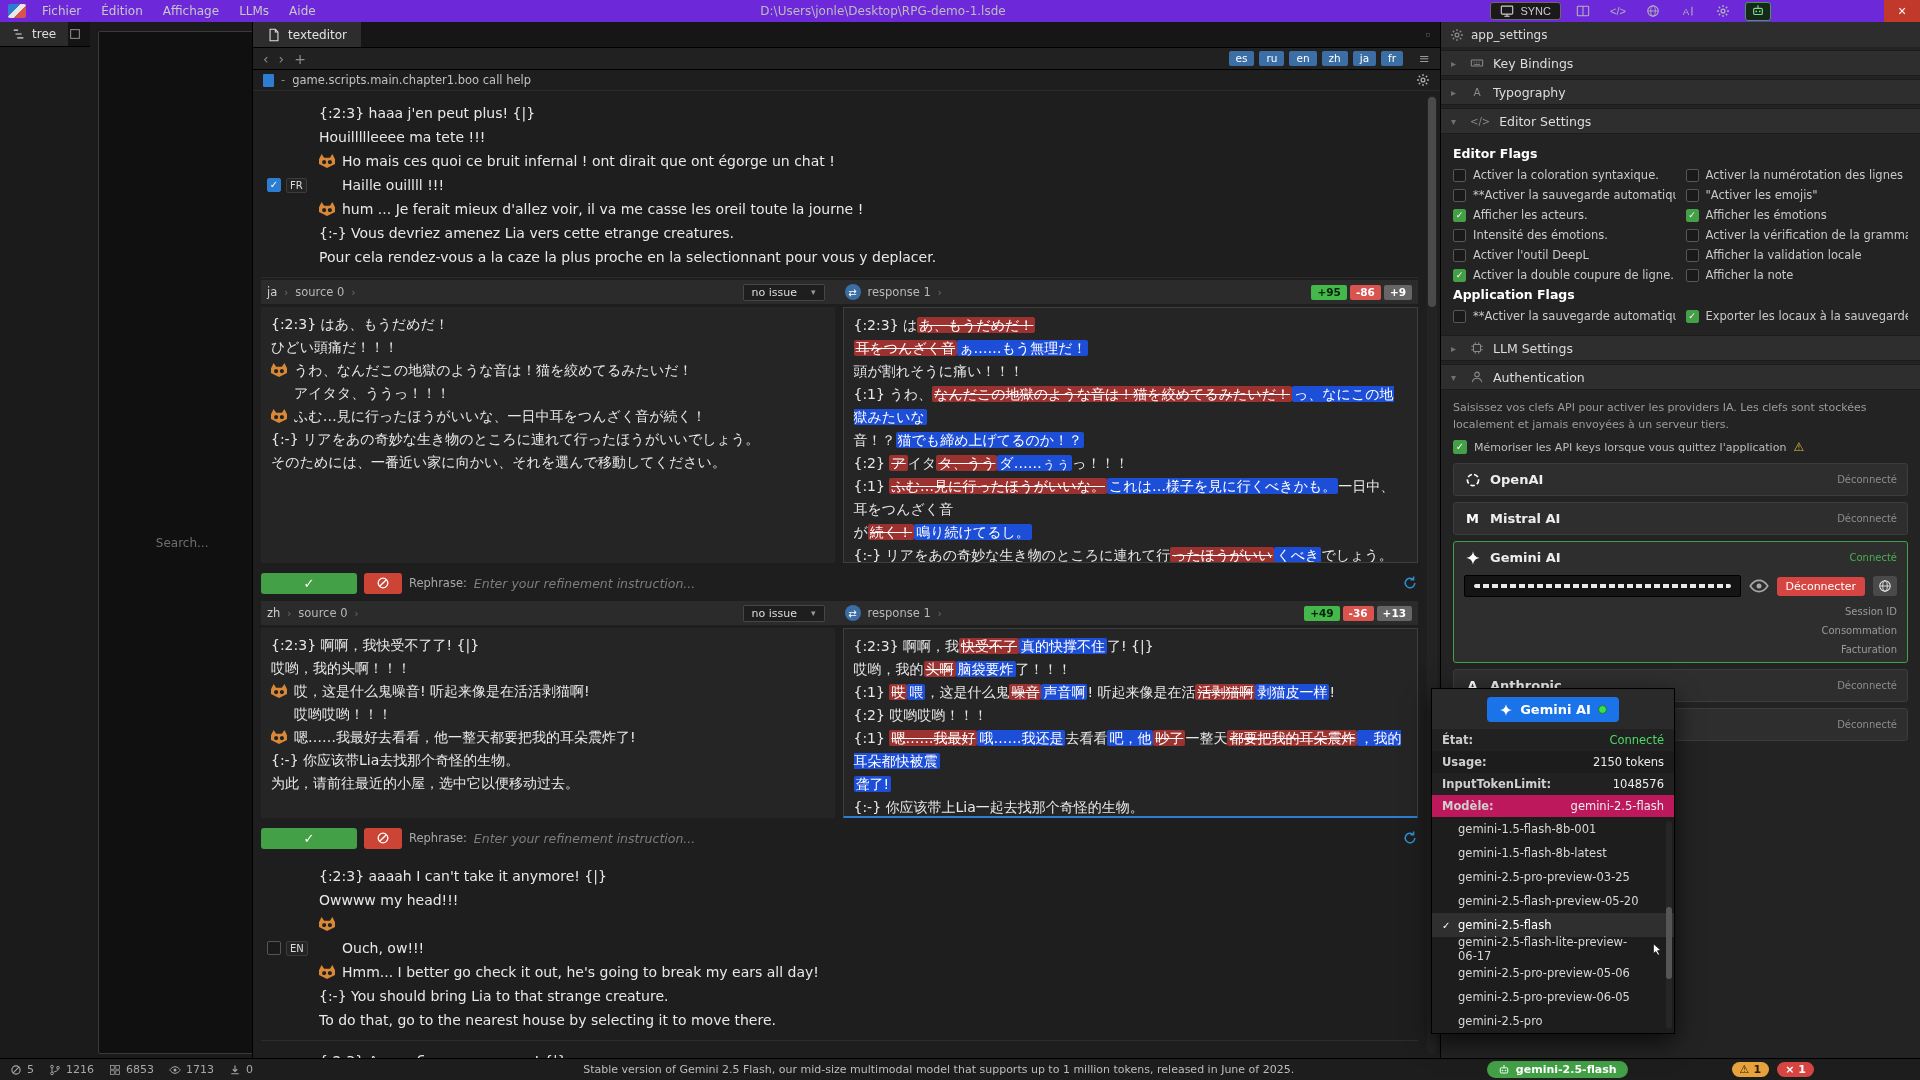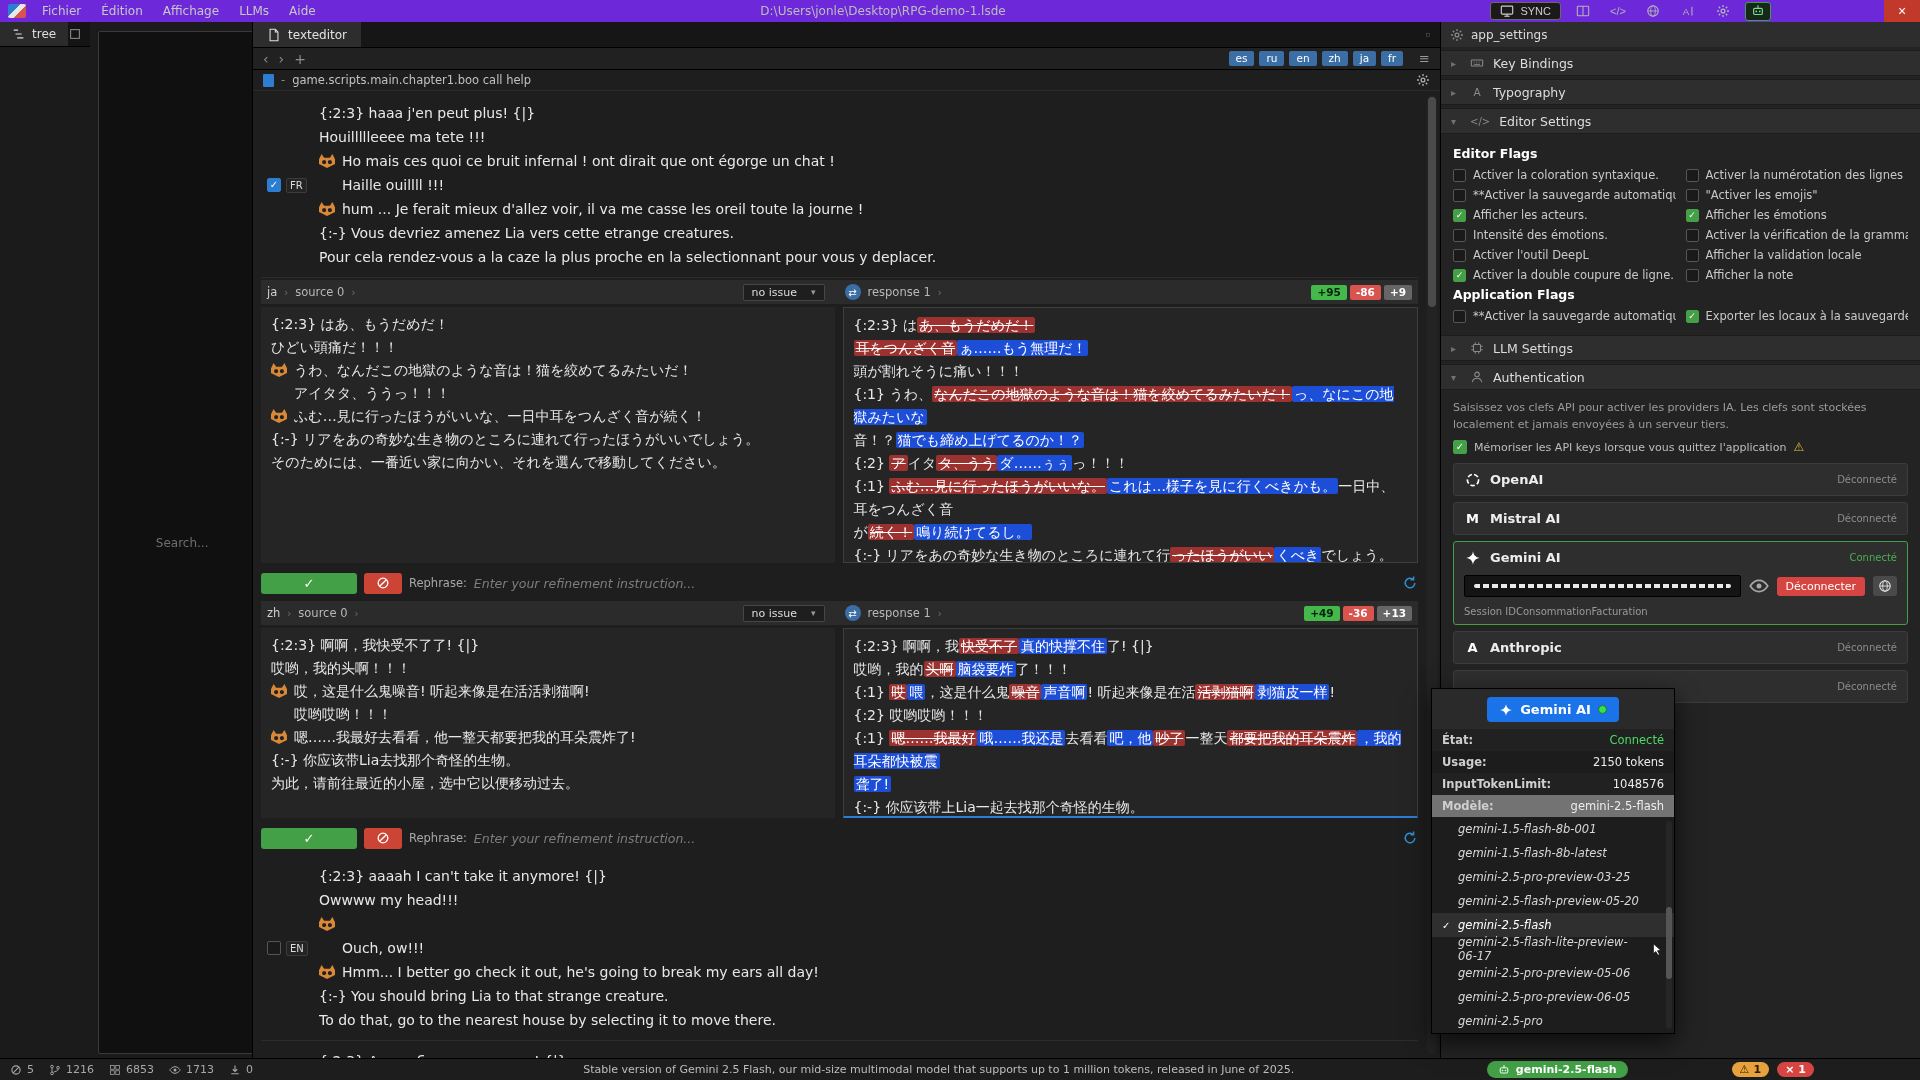--- a/index.html
+++ b/index.html
@@ -129,36 +129,36 @@
   .pvic svg{width:16px;height:16px;}
   .provider-name{font-weight:bold;font-size:13px;color:#ededed;}
   .provider-status{margin-left:auto;font-size:10px;color:#8d8d8d;}
   .provider-status.connected{color:#4caf50;}
   .key-row{display:flex;align-items:center;gap:8px;margin-top:9px;}
   .key-field{flex:1;height:22px;background:#141414;border:1px solid #000;display:flex;align-items:center;padding:0 9px;border-radius:2px;}
   .key-dots{width:100%;height:4px;border-radius:2px;background:repeating-linear-gradient(90deg,#e9e9e9 0 6px,transparent 6px 9px);}
   .eye-btn{width:20px;height:20px;display:inline-flex;align-items:center;justify-content:center;color:#a8a8a8;}
   .disconnect-btn{background:#d64541;color:#fff;border:none;border-radius:3px;padding:3px 9px;font-size:11px;font-family:inherit;}
   .globe-btn{width:24px;height:20px;background:#4a4a4a;border-radius:3px;display:inline-flex;align-items:center;justify-content:center;color:#e8e8e8;}
-  .provider-links{margin-top:9px;display:flex;flex-direction:row;gap:0;font-size:10px;color:#9a9a9a;text-align:right;}
+  .provider-links{margin-top:9px;display:flex;flex-direction:column;gap:8px;font-size:10px;color:#9a9a9a;text-align:right;}
 
   
   .popup{position:absolute;left:1431px;top:688px;width:244px;background:#212121;border:1px solid #000;box-shadow:0 8px 22px rgba(0,0,0,.65);z-index:10;font-size:11.5px;}
   .popup-head{padding:8px 8px 7px;display:flex;justify-content:center;background:#2a2a2a;}
   .popup-pill{background:#1a73e8;border-radius:4px;height:25px;display:flex;align-items:center;gap:7px;padding:0 12px;color:#fff;font-weight:bold;font-size:13px;}
   .popup-pill svg{width:14px;height:14px;}
   .popup-dot{width:9px;height:9px;border-radius:50%;background:#3ddc55;border:1px solid #1b7a2b;}
   .popup-row{display:flex;justify-content:space-between;align-items:center;padding:4px 10px;color:#ddd;height:22px;}
   .popup-row:nth-child(odd){background:#1c1c1c;}
   .popup-row .lbl{font-weight:bold;color:#cfcfcf;}
   .popup-row .val{color:#ececec;}
   .popup-row .val.green{color:#4cd964;}
-  .popup-row.model-row{background:#737373;}
+  .popup-row.model-row{background:#be185d;}
   .model-list-wrap{position:relative;background:#1d1d1d;}
-  .model-item{height:24px;display:flex;align-items:center;padding:12px 10px;color:#d8d8d8;font-size:11.5px;gap:6px;font-style:italic;}
+  .model-item{height:24px;display:flex;align-items:center;padding:12px 10px;color:#d8d8d8;font-size:11.5px;gap:6px;}
   .model-item.selected{background:#2f2f2f;color:#fff;}
   .model-check{width:10px;font-size:10px;color:#fff;flex-shrink:0;}
   .cursor-ic{margin-left:auto;width:13px;height:13px;display:inline-flex;}
   .pp-scroll{position:absolute;right:2px;top:4px;bottom:4px;width:6px;background:#262626;border-radius:3px;}
   .pp-thumb{position:absolute;top:86px;left:0;width:6px;height:72px;background:#555;border-radius:3px;}
 
   
   .statusbar{height:22px;background:#1d1d1d;border-top:1px solid #000;display:flex;align-items:center;padding:0 10px;gap:16px;font-size:11px;color:#a8a8a8;position:relative;flex-shrink:0;}
   .sb-counters{display:flex;align-items:center;gap:15px;}
   .sb-counter{display:flex;align-items:center;gap:5px;}

